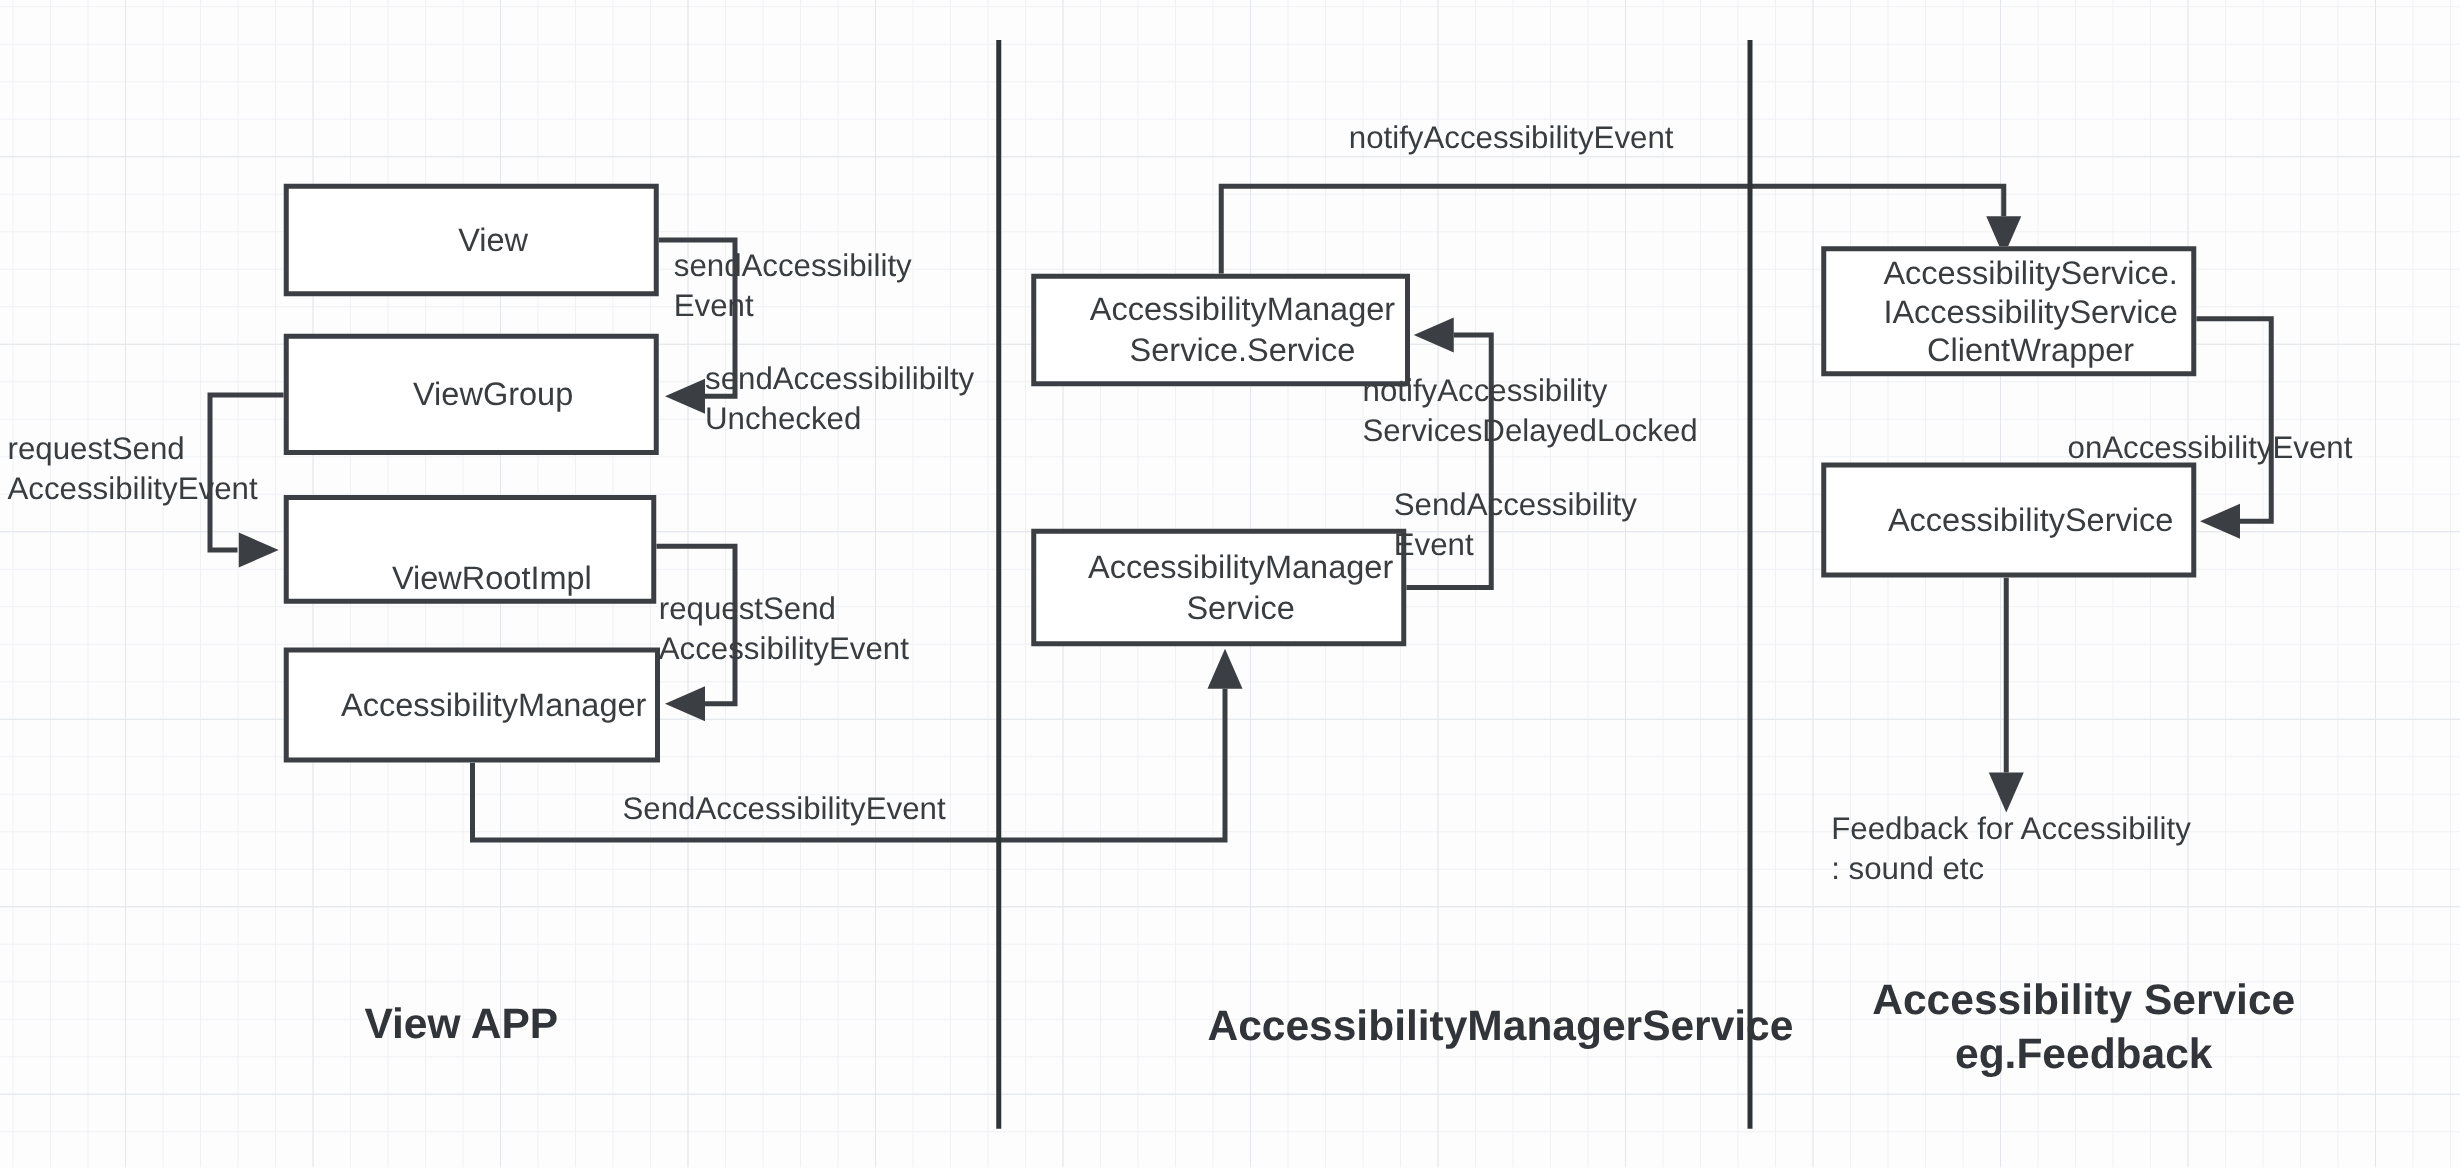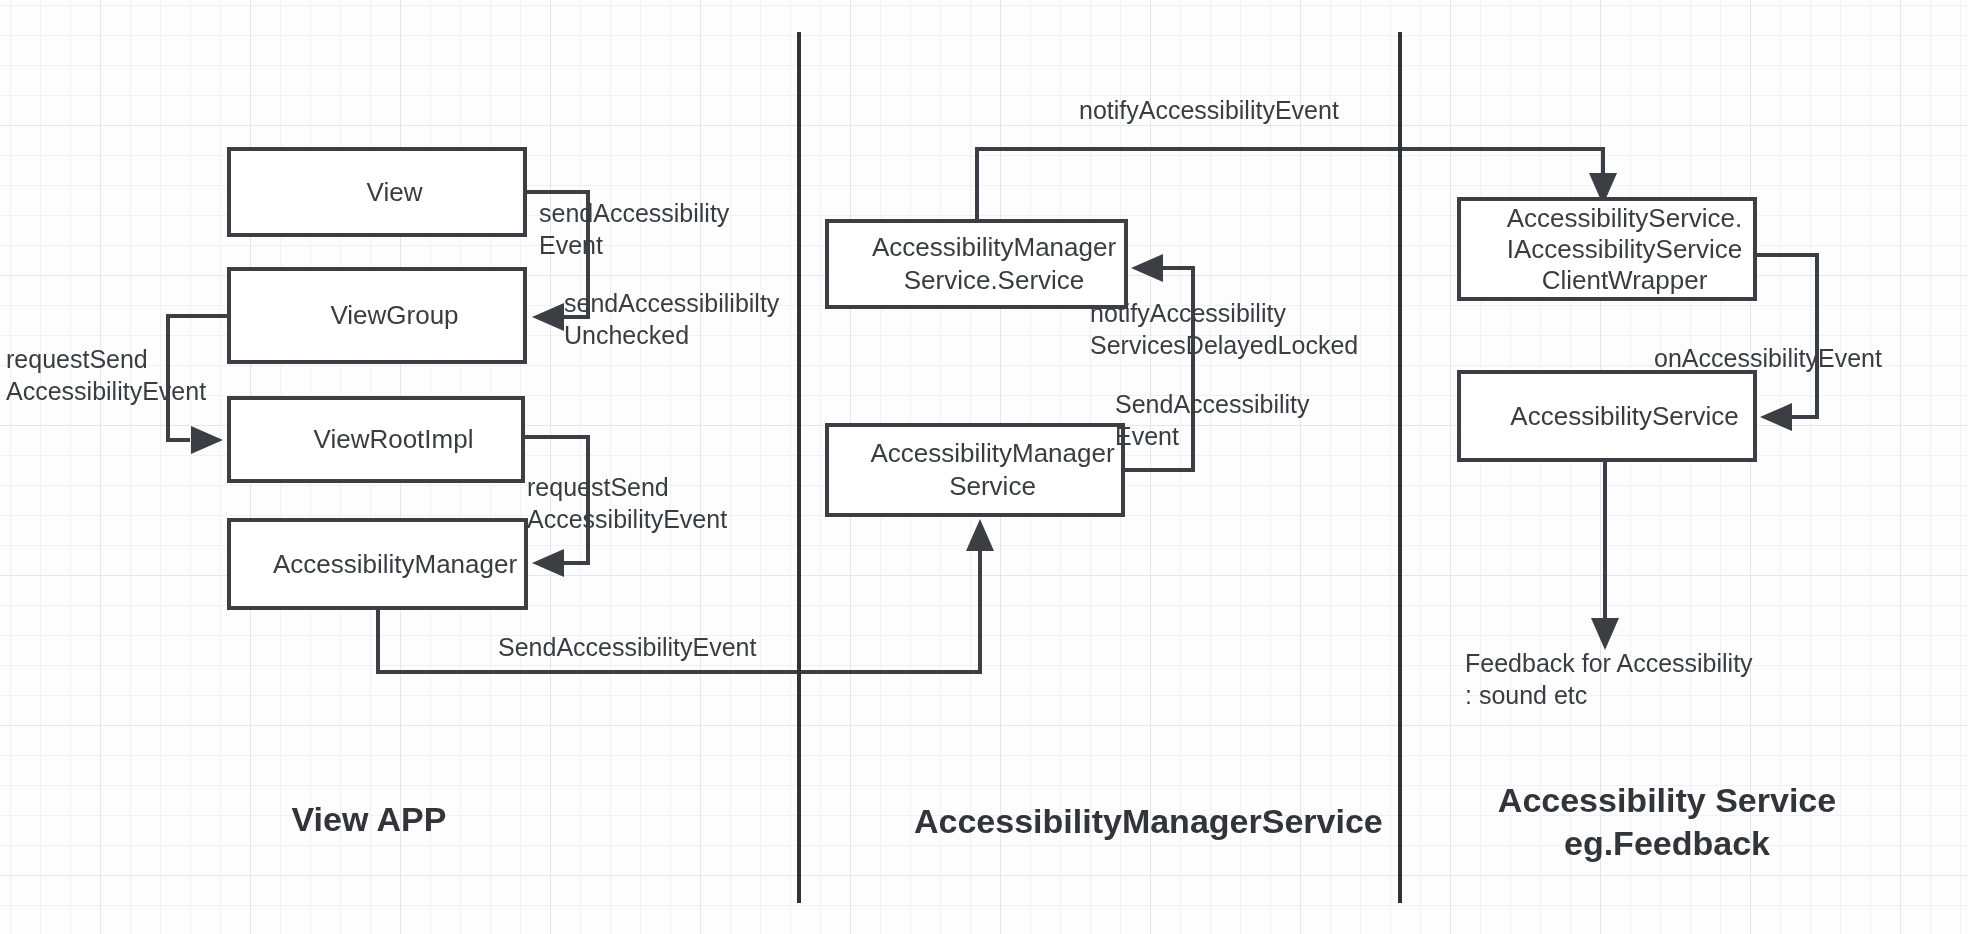--- a/index.html
+++ b/index.html
@@ -79,21 +79,21 @@
 
   <div class="divider" style="left:797px;"></div>
   <div class="divider" style="left:1398px;"></div>
 
   <div class="box" style="left:227px;top:147px;width:300px;height:90px;">
     <span>View</span>
   </div>
   <div class="box" style="left:227px;top:267px;width:300px;height:97px;">
     <span>ViewGroup</span>
   </div>
-  <div class="box" style="left:227px;top:396px;width:298px;height:87px;">
+  <div class="box" style="left:227px;top:396px;width:298px;height:87px;justify-content:flex-end;">
     <span>ViewRootImpl</span>
   </div>
   <div class="box" style="left:227px;top:518px;width:301px;height:92px;">
     <span>AccessibilityManager</span>
   </div>
 
   <div class="box" style="left:825px;top:219px;width:303px;height:90px;">
     <span>AccessibilityManager</span>
     <span>Service.Service</span>
   </div>
@@ -145,21 +145,21 @@
     <span>onAccessibilityEvent</span>
   </div>
   <div class="lbl" style="left:1465px;top:647px;width:320px;">
     <span>Feedback for Accessibility</span>
     <span>: sound etc</span>
   </div>
 
   <div class="title" style="left:219px;top:798px;width:300px;">
     <span>View APP</span>
   </div>
-  <div class="title" style="left:914px;top:800px;width:400px;text-align:right;">
+  <div class="title" style="left:966px;top:800px;width:400px;text-align:right;">
     <span>AccessibilityManagerService</span>
   </div>
   <div class="title" style="left:1467px;top:779px;width:400px;">
     <span>Accessibility Service</span>
     <span>eg.Feedback</span>
   </div>
 
 </div>
 
 </body></html>

